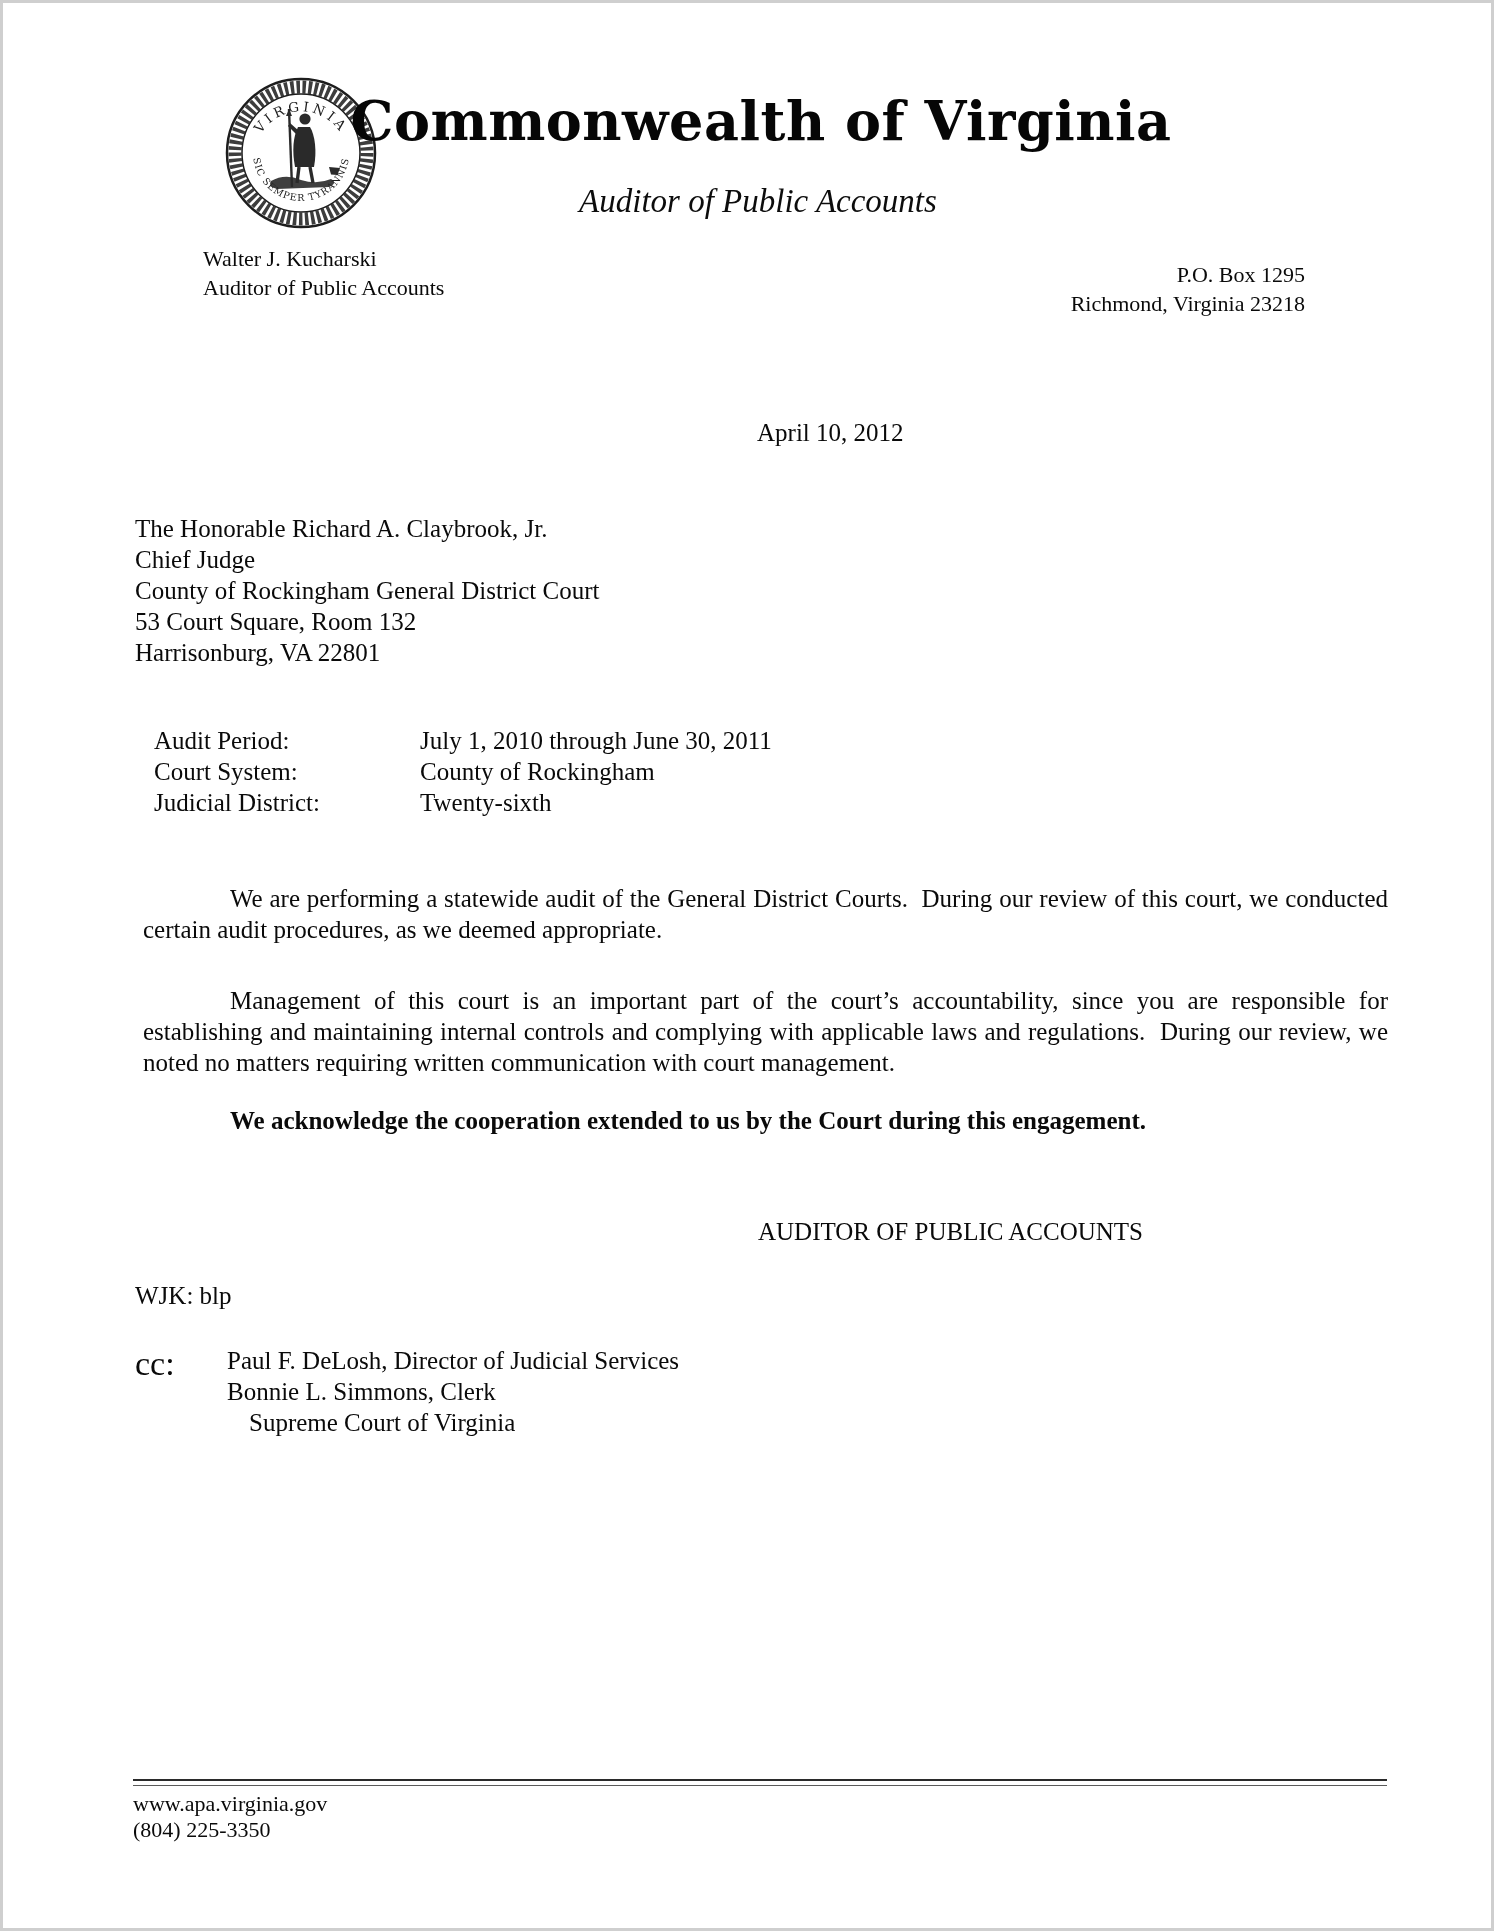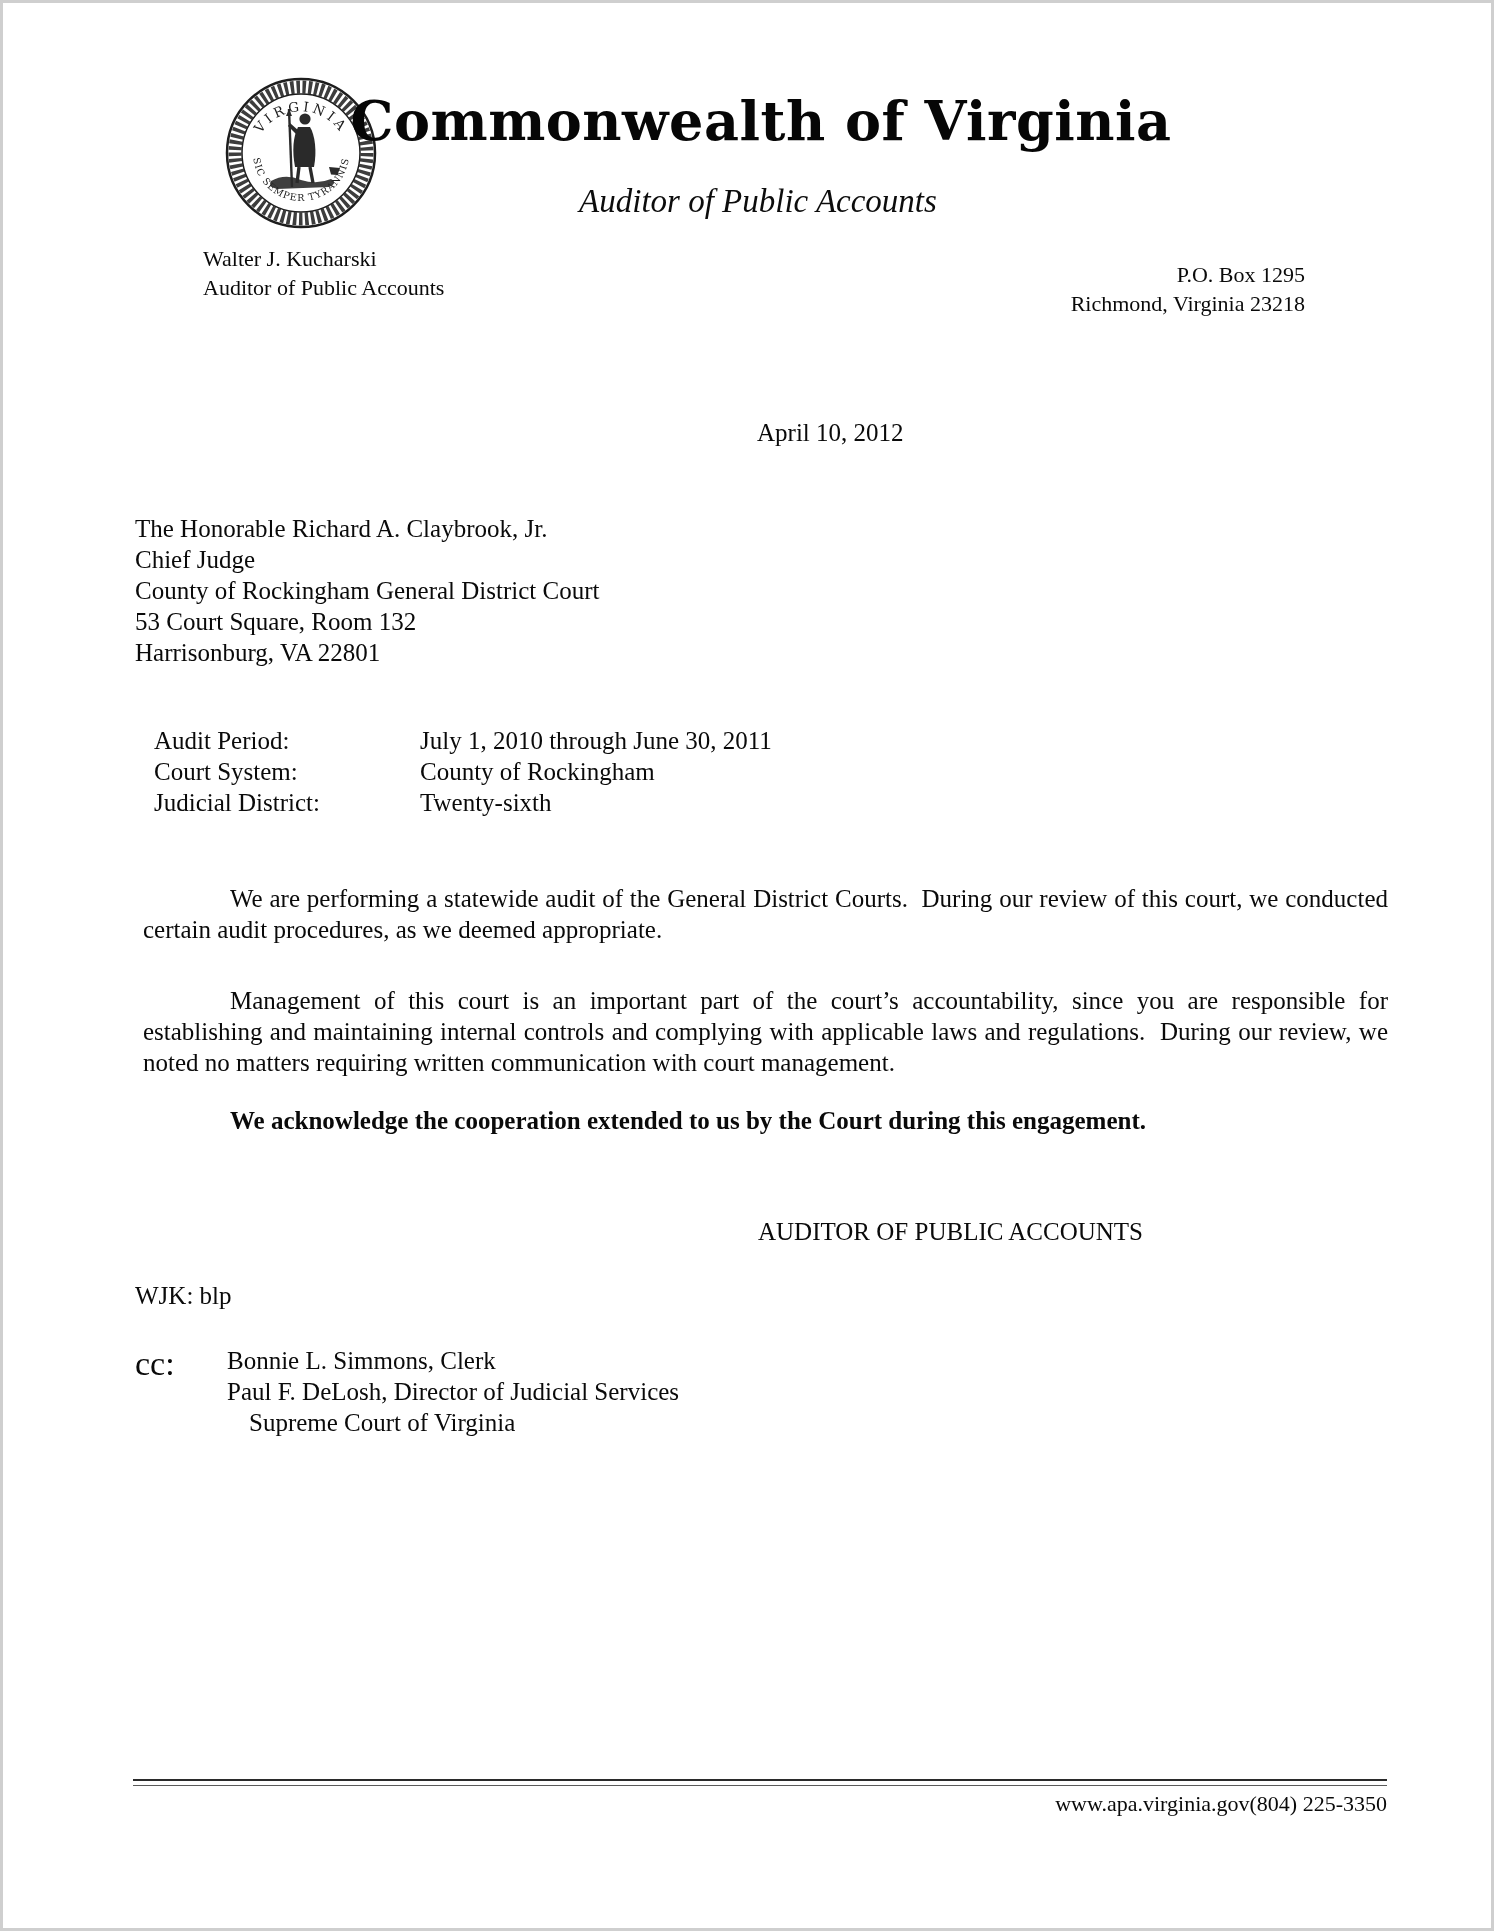--- a/index.html
+++ b/index.html
@@ -58,22 +58,23 @@
   .cc-lines { position:absolute; left:227px; top:1345px; font-size:25px; line-height:31px; white-space:nowrap; }
   .cc-lines .indent2 { padding-left:22px; }
 
   
   .footer-rule {
     position:absolute; left:133px; top:1779px; width:1254px; height:4px;
     border-top:2px solid #2b2b2b; border-bottom:1px solid #5a5a5a;
   }
   .footer-row {
     position:absolute; left:133px; top:1791px; width:1254px;
-    display:flex; justify-content:flex-end;
+    display:flex; justify-content:center;
     font-size:22px;
+    flex-direction:column;
   }
   .seal text { font-family:"DejaVu Serif", serif; fill:#1c1c1c; }
 </style>
 </head>
 <body>
 
 <div class="scan-frame"></div>
 
 <svg class="seal" viewBox="0 0 152 152" aria-hidden="true">
   <circle cx="76" cy="76" r="74" fill="#ffffff" stroke="#1d1d1d" stroke-width="2.5"></circle>
@@ -142,22 +143,22 @@
 
 <p class="body-par p1">We are performing a statewide audit of the General District Courts.&nbsp; During our review of this court, we conducted certain audit procedures, as we deemed appropriate.</p>
 <p class="body-par p2">Management of this court is an important part of the court’s accountability, since you are responsible for establishing and maintaining internal controls and complying with applicable laws and regulations.&nbsp; During our review, we noted no matters requiring written communication with court management.</p>
 <p class="body-par p3">We acknowledge the cooperation extended to us by the Court during this engagement.</p>
 
 <div class="signature-line">AUDITOR OF PUBLIC ACCOUNTS</div>
 <div class="initials">WJK: blp</div>
 
 <div class="cc-label">cc:</div>
 <div class="cc-lines">
+  <div>Paul F. DeLosh, Director of Judicial Services</div>
   <div>Bonnie L. Simmons, Clerk</div>
-  <div>Paul F. DeLosh, Director of Judicial Services</div>
   <div class="indent2">Supreme Court of Virginia</div>
 </div>
 
 <div class="footer-rule"></div>
 <div class="footer-row">
   <span>www.apa.virginia.gov</span>
   <span>(804) 225-3350</span>
 </div>
 
 </body></html>

